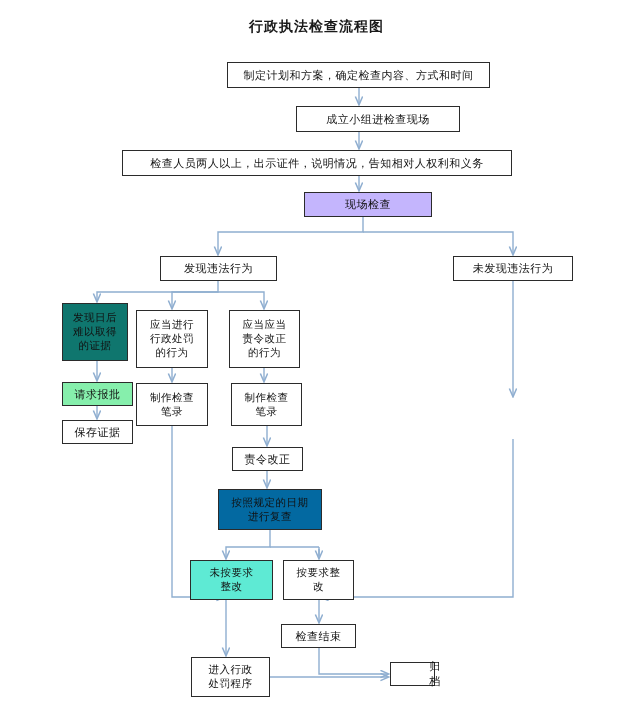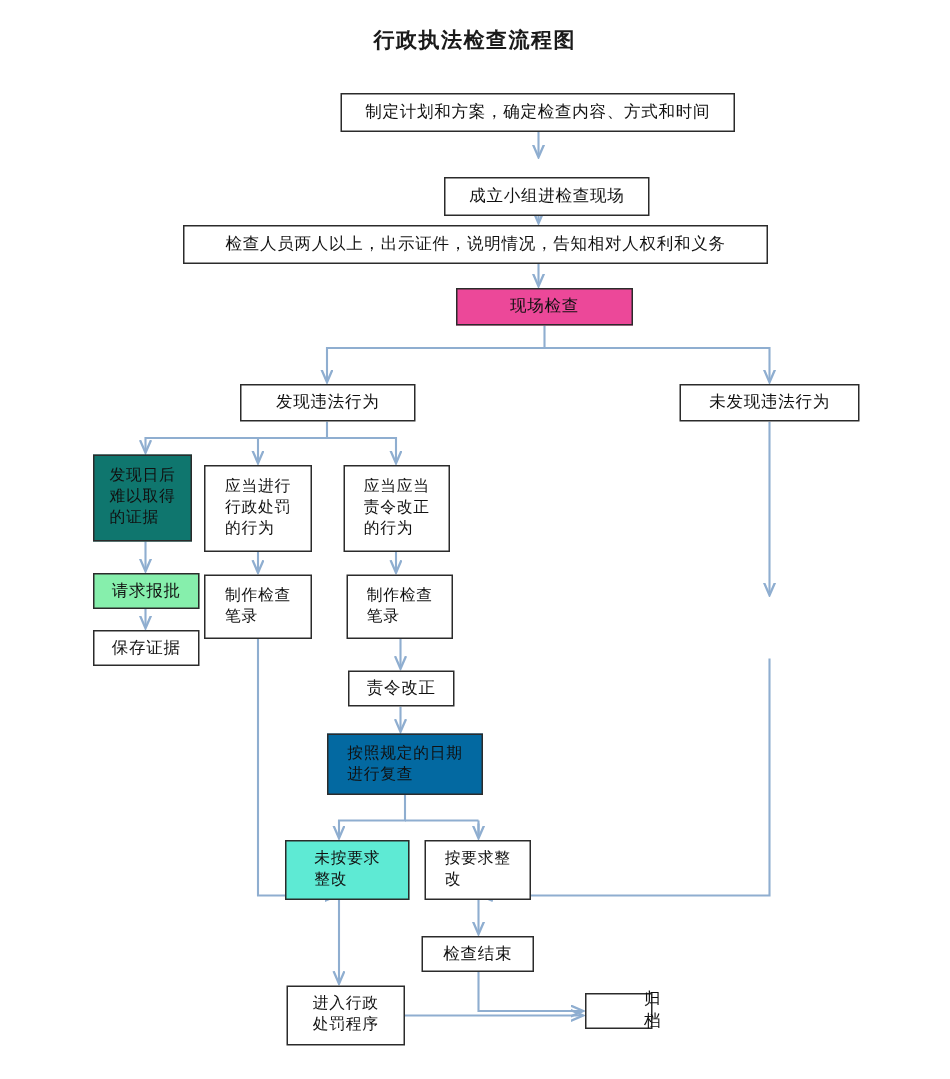--- a/index.html
+++ b/index.html
@@ -11,21 +11,21 @@
   svg.edges{position:absolute;left:0;top:0;width:633px;height:719px;pointer-events:none;}
 
   .title{
     position:absolute;width:100%;text-align:center;top:18px;left:0;
     font-size:14px;font-weight:700;letter-spacing:1px;color:#1a1a1a;
   }
   .node{
     position:absolute;box-sizing:border-box;
     border:1.4px solid #2b2b2b;background:#ffffff;
     display:flex;align-items:center;justify-content:center;
-    font-size:11px;line-height:15px;color:#111111;
+    text-align:center;font-size:11px;line-height:15px;color:#111111;
     letter-spacing:0.5px;padding:2px 4px;
   }
   .node.small{font-size:10.5px;line-height:14px;}
 </style>
 </head>
 <body style="background: rgb(255, 255, 255);">
 
 <div id="canvas">
 
   <div class="title">行政执法检查流程图</div>
@@ -85,27 +85,27 @@
       <path d="M319,547 L319,556"></path>
     </g>
     <g fill="none" stroke="#8faed0" stroke-width="1.4" marker-end="url(#ah)">
       <path d="M319,549 L319,558"></path>
     </g>
   </svg>
 
 <div class="node" style="left: 227px; top: 62px; width: 263px; height: 26px; border-color: rgb(43, 43, 43); background: rgb(255, 255, 255); color: rgb(17, 17, 17);">
       <span style="white-space: pre-line;">制定计划和方案，确定检查内容、方式和时间</span>
     </div>
-    <div class="node" style="left: 296px; top: 106px; width: 137px; height: 26px; border-color: rgb(43, 43, 43); background: rgb(255, 255, 255); color: rgb(17, 17, 17); margin-top: 12px;">
+    <div class="node" style="left: 296px; top: 106px; width: 164px; height: 26px; border-color: rgb(43, 43, 43); background: rgb(255, 255, 255); color: rgb(17, 17, 17);">
       <span style="white-space: pre-line;">成立小组进检查现场</span>
     </div>
     <div class="node" style="left: 122px; top: 150px; width: 390px; height: 26px; border-color: rgb(43, 43, 43); background: rgb(255, 255, 255); color: rgb(17, 17, 17);">
       <span style="white-space: pre-line;">检查人员两人以上，出示证件，说明情况，告知相对人权利和义务</span>
     </div>
-    <div class="node" style="left: 304px; top: 192px; width: 118px; height: 25px; border-color: rgb(43, 43, 43); background: #ec4899; color: rgb(17, 17, 17);">
+    <div class="node" style="left: 304px; top: 192px; width: 128px; height: 25px; border-color: rgb(43, 43, 43); background: #c4b5fd; color: rgb(17, 17, 17);">
       <span style="white-space: pre-line;">现场检查</span>
     </div>
     <div class="node" style="left: 453px; top: 256px; width: 120px; height: 25px; border-color: rgb(43, 43, 43); background: rgb(255, 255, 255); color: rgb(17, 17, 17);">
       <span style="white-space: pre-line;">未发现违法行为</span>
     </div>
     <div class="node" style="left: 160px; top: 256px; width: 117px; height: 25px; border-color: rgb(43, 43, 43); background: rgb(255, 255, 255); color: rgb(17, 17, 17);">
       <span style="white-space: pre-line;">发现违法行为</span>
     </div>
     <div class="node small" style="left: 62px; top: 303px; width: 66px; height: 58px; border-color: rgb(43, 43, 43); background: #0f766e; color: rgb(17, 17, 17);">
       <span style="white-space: pre-line;">发现日后

